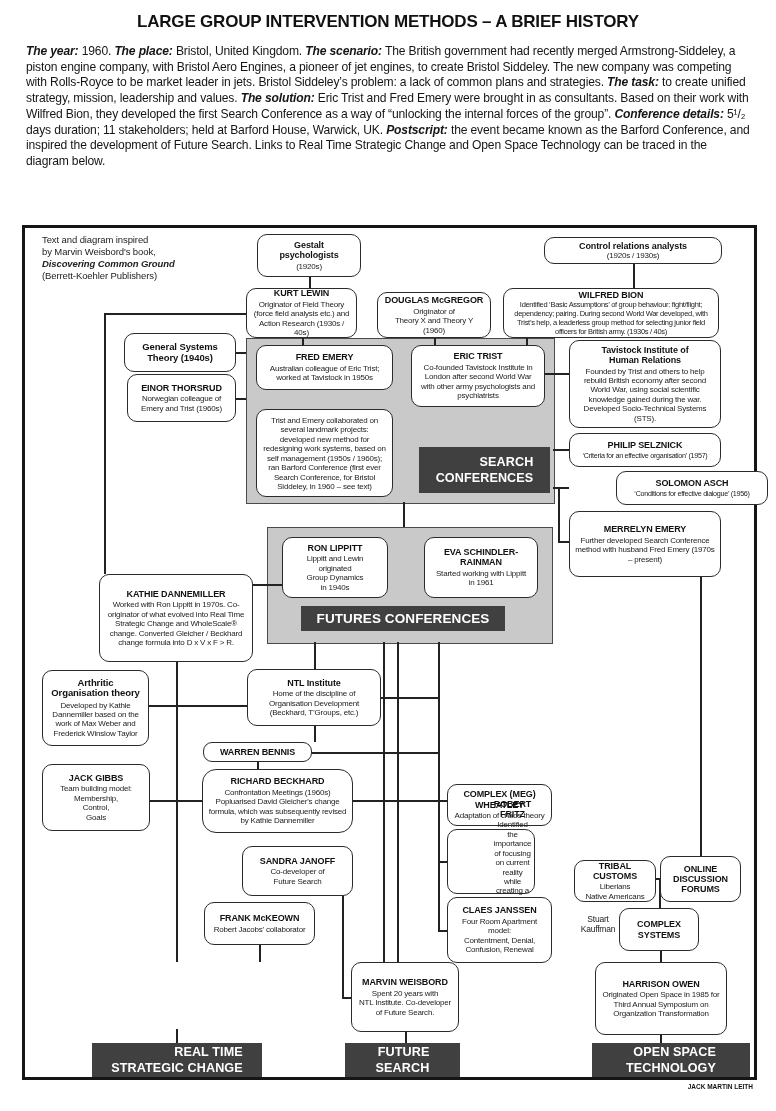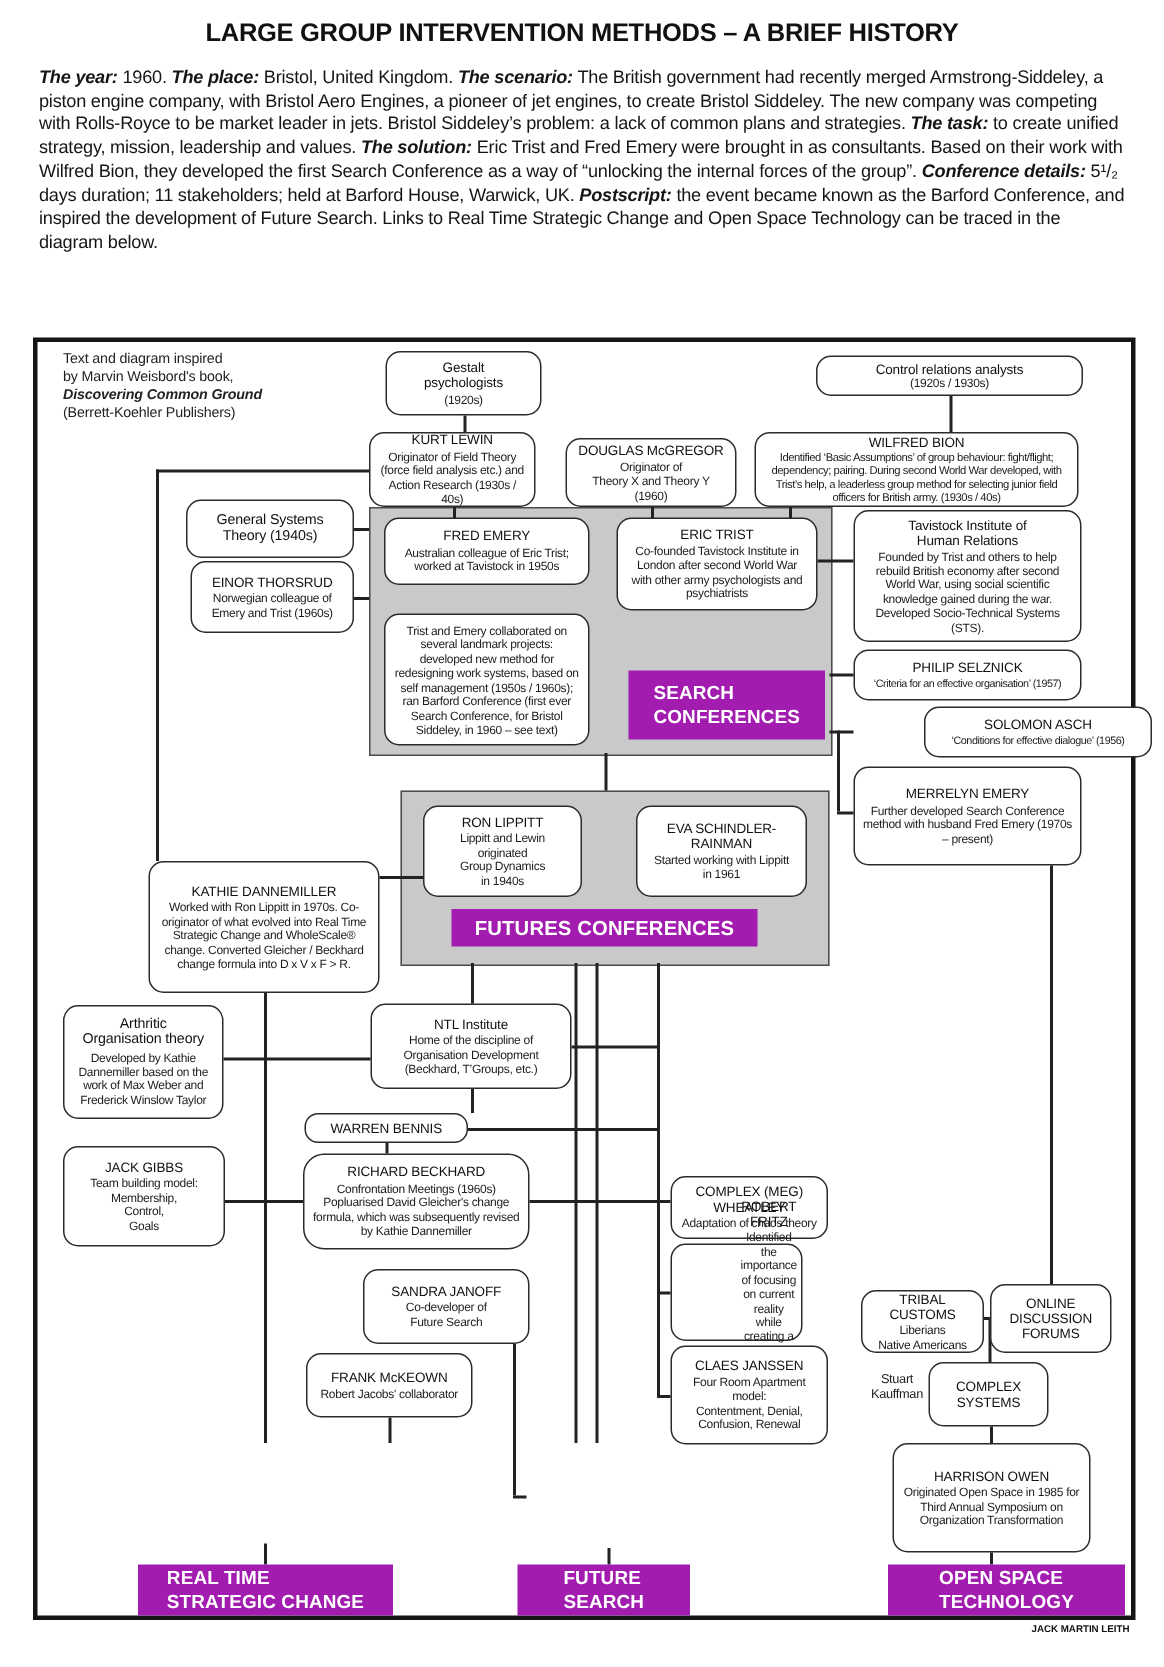--- a/index.html
+++ b/index.html
@@ -12,29 +12,29 @@
   .intro b{font-style:italic;}
   .frame{position:absolute;left:22px;top:225px;width:729px;height:849px;
          border:3px solid #151515;background:#fff;}
   .credits{position:absolute;left:42px;top:234px;font-size:9.5px;line-height:12px;
            color:#222;letter-spacing:-0.1px;white-space:pre-line;}
   .credits .bk{font-weight:bold;font-style:italic;}
   .gray{position:absolute;background:#c9c9c9;border:1px solid #4a4a4a;}
   .node{position:absolute;background:#fff;border:1.4px solid #2b2b2b;border-radius:10px;
         display:flex;flex-direction:column;justify-content:center;align-items:center;
         text-align:center;padding:3px 5px;box-sizing:border-box;}
-  .nt{font-weight:normal;font-size:9px;line-height:1.12;white-space:pre-line;letter-spacing:-0.1px;}
+  .nt{font-weight:bold;font-size:9px;line-height:1.12;white-space:pre-line;letter-spacing:-0.1px;}
   .nb{font-size:8px;line-height:1.18;letter-spacing:-0.2px;margin-top:1.5px;color:#1c1c1c;
       white-space:pre-line;}
   .nb:empty{display:none;}
   .nt:empty{display:none;}
   .s75 .nb{font-size:7.5px;letter-spacing:-0.3px;}
   .s7 .nb{font-size:7.2px;letter-spacing:-0.3px;}
-  .blackbox{position:absolute;background:#a21caf;color:#fff;font-weight:bold;
-            display:flex;align-items:center;justify-content:center;text-align:left;
+  .blackbox{position:absolute;background:#404040;color:#fff;font-weight:bold;
+            display:flex;align-items:center;justify-content:center;text-align:right;
             white-space:pre-line;letter-spacing:0.1px;}
   .bb-lg{font-size:12.6px;line-height:1.3;}
   .bb-one{font-size:13.5px;}
   .h{position:absolute;height:1.5px;background:#222;}
   .v{position:absolute;width:1.5px;background:#222;}
   .float-text{position:absolute;font-size:8.5px;line-height:1.2;text-align:center;
               white-space:pre-line;color:#1c1c1c;letter-spacing:-0.2px;}
   .author{position:absolute;right:23px;top:1083px;font-size:6.5px;font-weight:bold;
           letter-spacing:0;color:#111;}
 </style>
@@ -233,20 +233,26 @@
     <div class="nt">ONLINE
 DISCUSSION
 FORUMS</div>
   </div>
   <div class="float-text" style="left:577px;top:914px;width:42px;">Stuart
 Kauffman</div>
   <div class="node" style="left:619px;top:908px;width:80px;height:43px;">
     <div class="nt">COMPLEX
 SYSTEMS</div>
   </div>
+  <div class="node" style="left:351px;top:962px;width:108px;height:70px;">
+    <div class="nt">MARVIN WEISBORD</div>
+    <div class="nb">Spent 20 years with
+NTL Institute. Co-developer
+of Future Search.</div>
+  </div>
   <div class="node" style="left:595px;top:962px;width:132px;height:73px;">
     <div class="nt">HARRISON OWEN</div>
     <div class="nb">Originated Open Space in 1985 for Third Annual Symposium on Organization Transformation</div>
   </div>
 
   <div class="blackbox bb-lg" style="left:419px;top:447px;width:131px;height:46px;">SEARCH
 CONFERENCES</div>
   <div class="blackbox bb-lg" style="left:92px;top:1043px;width:170px;height:34px;">REAL TIME
 STRATEGIC CHANGE</div>
   <div class="blackbox bb-one" style="left:301px;top:606px;width:204px;height:25px;">FUTURES CONFERENCES</div>

